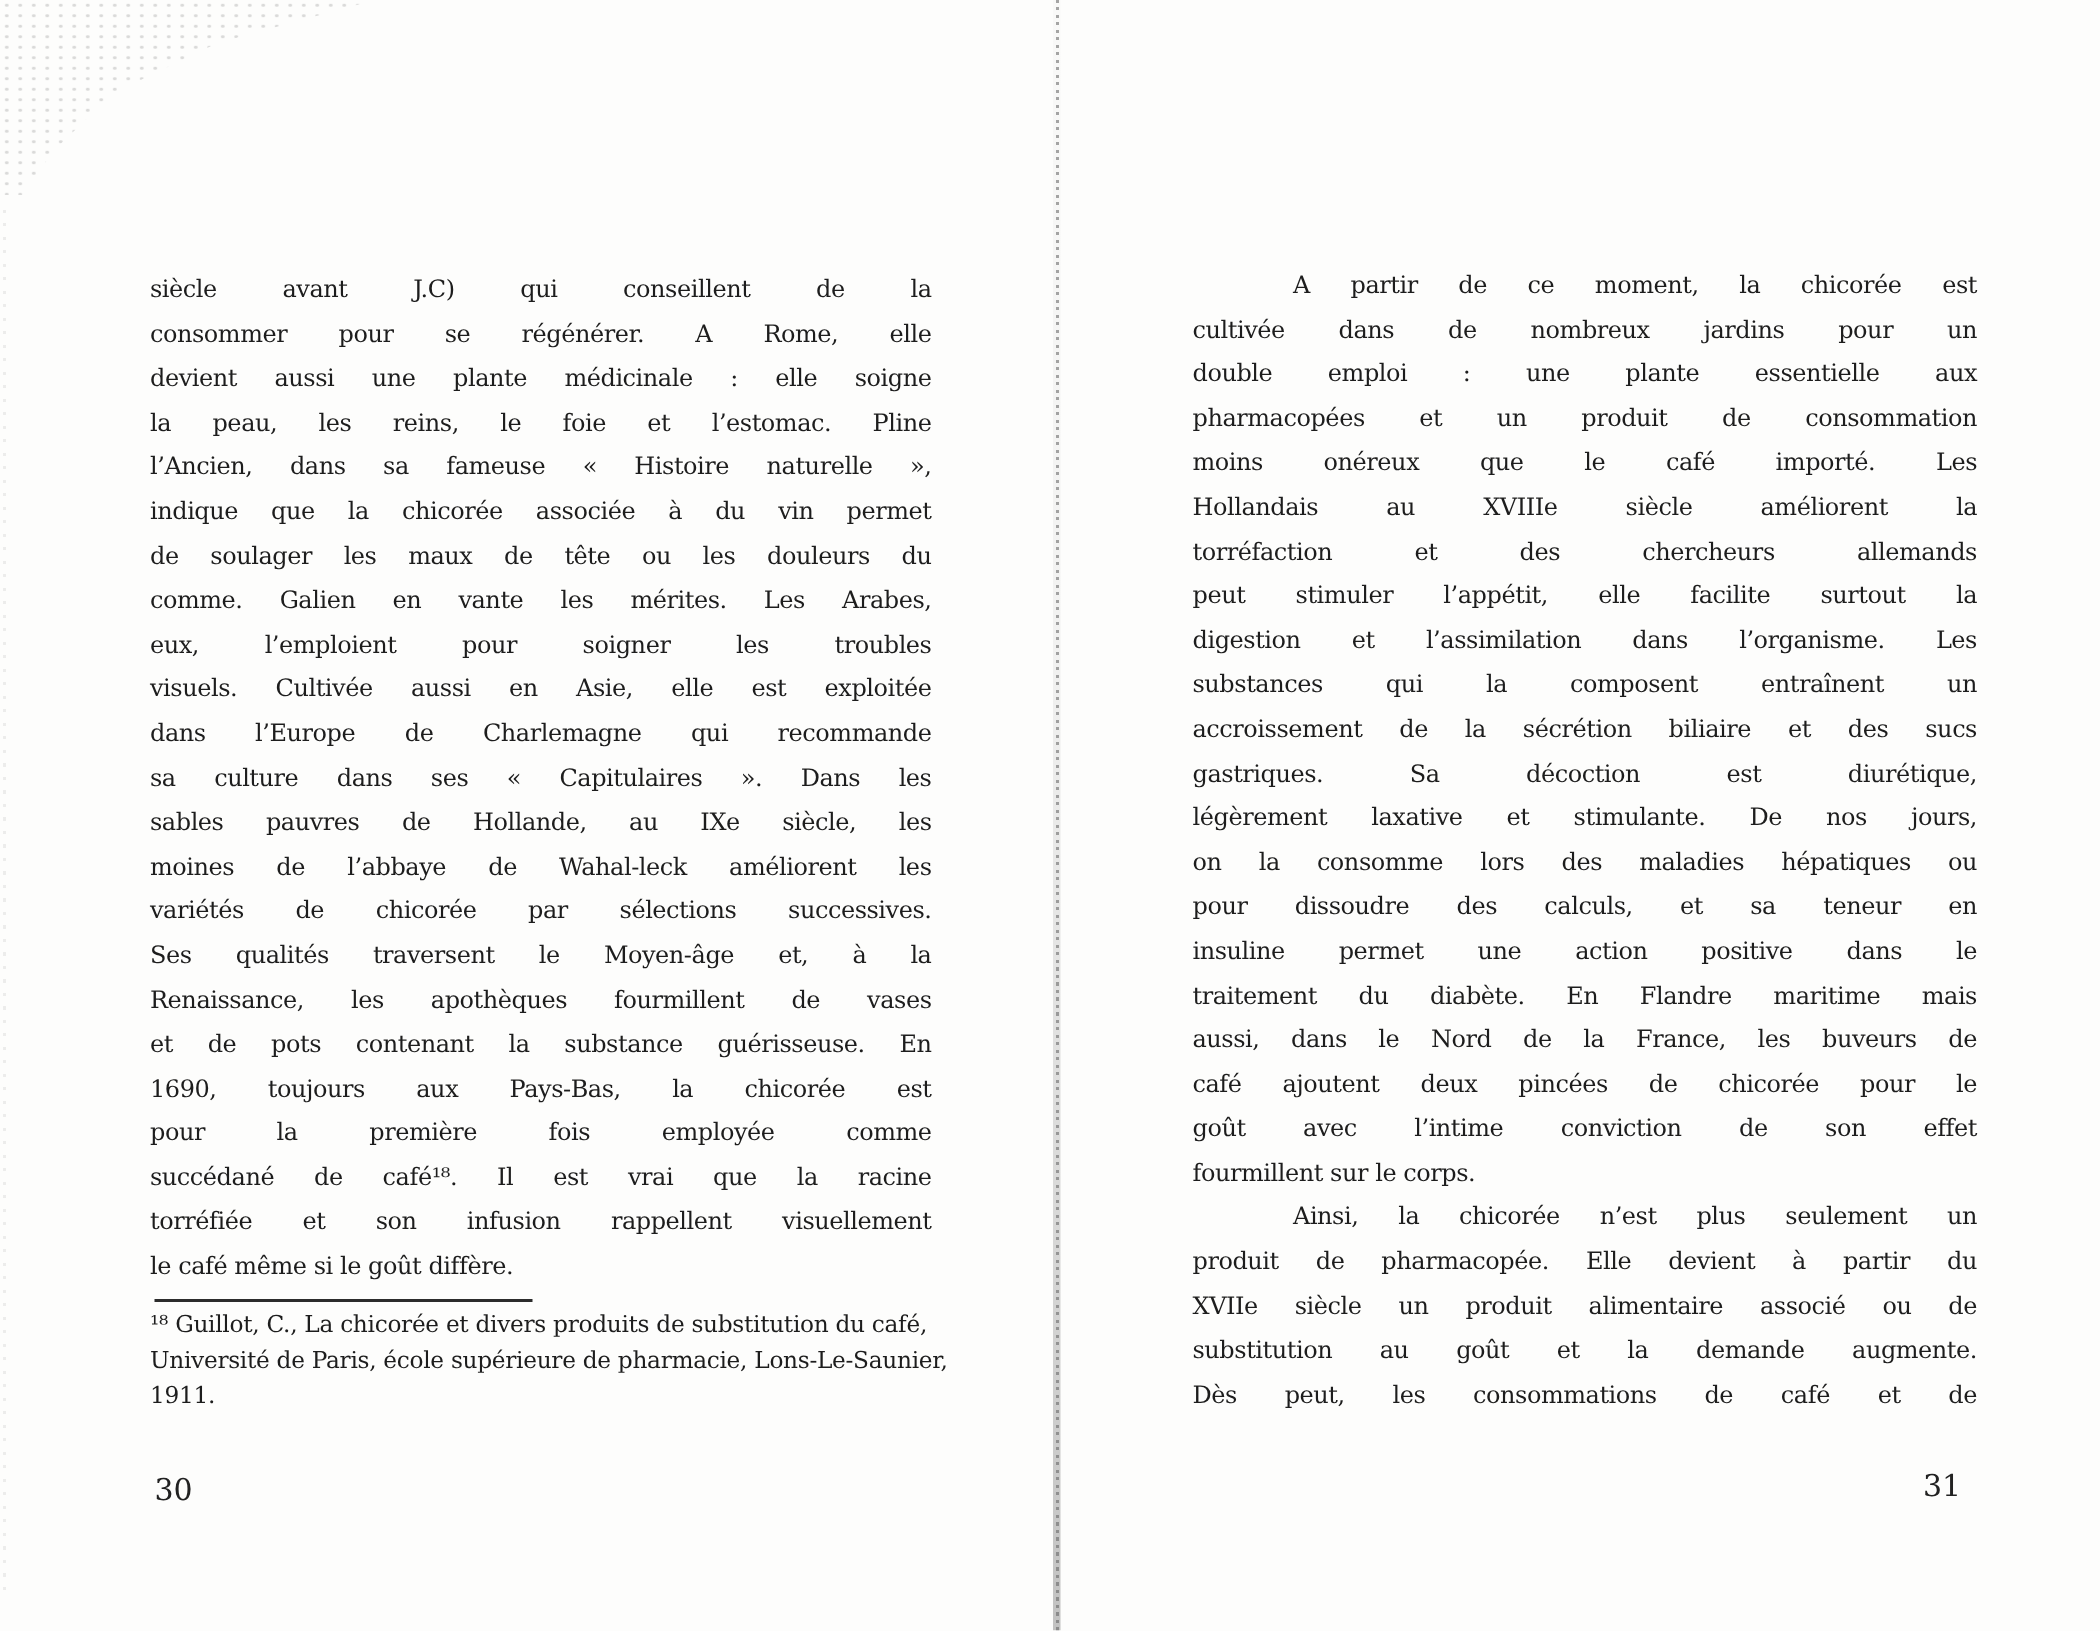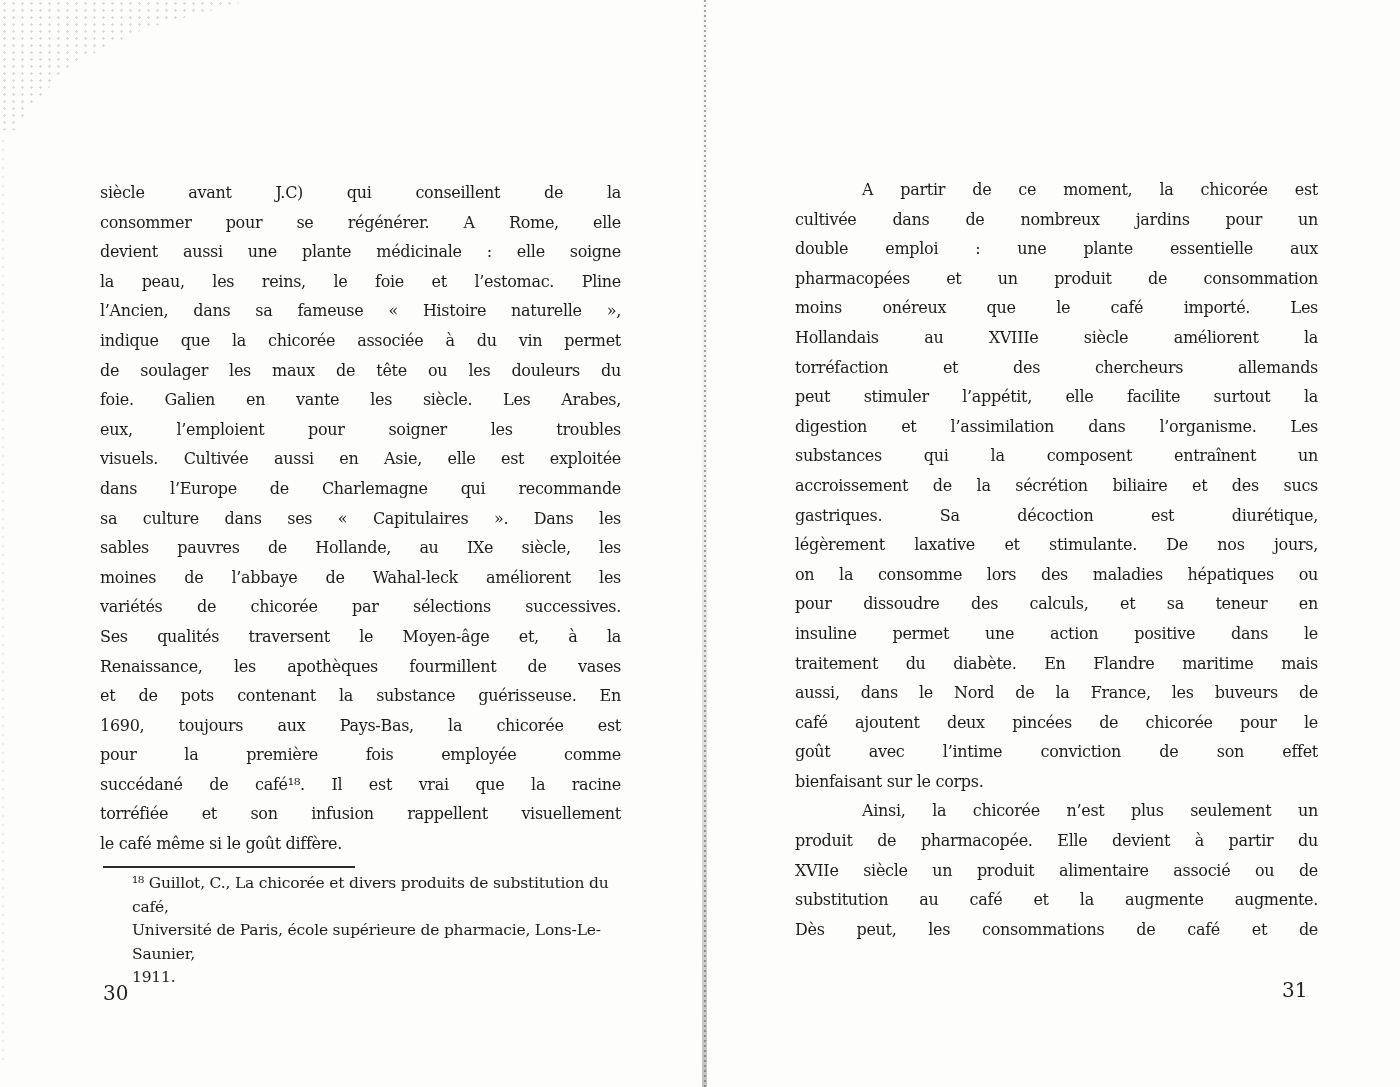--- a/index.html
+++ b/index.html
@@ -77,21 +77,20 @@
     width: 540px;
     font-style: normal;
     font-size: 15.5px;
     letter-spacing: -0.2px;
     line-height: 23.5px;
   }
   .footnote .tline,
   .footnote .tline.last {
     text-align: left;
     text-align-last: left;
-    margin-left: 32px;
   }
 
   
   .page-number {
     position: absolute;
     font-style: normal;
     font-size: 20px;
     color: #222;
     margin-top: 40px;
   }
@@ -107,21 +106,21 @@
 
 <div>
   <div id="left-page-text" class="page-text">
       <div class="tline">siècle avant J.C) qui conseillent de la</div>
       <div class="tline">consommer pour se régénérer. A Rome, elle</div>
       <div class="tline">devient aussi une plante médicinale : elle soigne</div>
       <div class="tline">la peau, les reins, le foie et l’estomac. Pline</div>
       <div class="tline">l’Ancien, dans sa fameuse « Histoire naturelle »,</div>
       <div class="tline">indique que la chicorée associée à du vin permet</div>
       <div class="tline">de soulager les maux de tête ou les douleurs du</div>
-      <div class="tline">foie. Galien en vante les siècle. Les Arabes,</div>
+      <div class="tline">comme. Galien en vante les mérites. Les Arabes,</div>
       <div class="tline">eux, l’emploient pour soigner les troubles</div>
       <div class="tline">visuels. Cultivée aussi en Asie, elle est exploitée</div>
       <div class="tline">dans l’Europe de Charlemagne qui recommande</div>
       <div class="tline">sa culture dans ses « Capitulaires ». Dans les</div>
       <div class="tline">sables pauvres de Hollande, au IXe siècle,  les</div>
       <div class="tline">moines de l’abbaye de Wahal-leck améliorent les</div>
       <div class="tline">variétés de chicorée par sélections successives.</div>
       <div class="tline">Ses qualités traversent le Moyen-âge et, à la</div>
       <div class="tline">Renaissance, les apothèques fourmillent de vases</div>
       <div class="tline">et de pots contenant la substance guérisseuse. En</div>
@@ -158,22 +157,22 @@
       <div class="tline">accroissement de la sécrétion biliaire et des sucs</div>
       <div class="tline">gastriques. Sa décoction est diurétique,</div>
       <div class="tline">légèrement laxative et stimulante. De nos jours,</div>
       <div class="tline">on la consomme lors des maladies hépatiques ou</div>
       <div class="tline">pour dissoudre des calculs, et sa teneur en</div>
       <div class="tline">insuline permet une action positive dans le</div>
       <div class="tline">traitement du diabète. En Flandre maritime mais</div>
       <div class="tline">aussi, dans le Nord de la France, les buveurs de</div>
       <div class="tline">café ajoutent deux pincées de chicorée pour le</div>
       <div class="tline">goût avec l’intime conviction de son effet</div>
-      <div class="tline last">bienfaisant sur le corps.</div>
+      <div class="tline last">fourmillent sur le corps.</div>
       <div class="tline indent">Ainsi, la chicorée n’est plus seulement un</div>
       <div class="tline">produit de pharmacopée. Elle devient à partir du</div>
       <div class="tline">XVIIe siècle un produit alimentaire associé ou de</div>
-      <div class="tline">substitution au café et la augmente augmente.</div>
+      <div class="tline">substitution au goût et la demande augmente.</div>
       <div class="tline">Dès peut, les consommations de café et de</div>
     </div>
 
   <div id="page-number-right" class="page-number">31</div>
 </div>
 
 </body></html>

